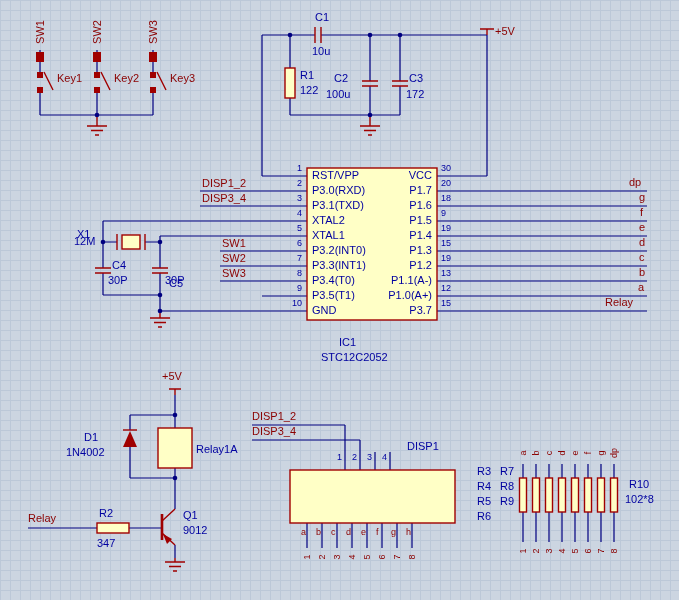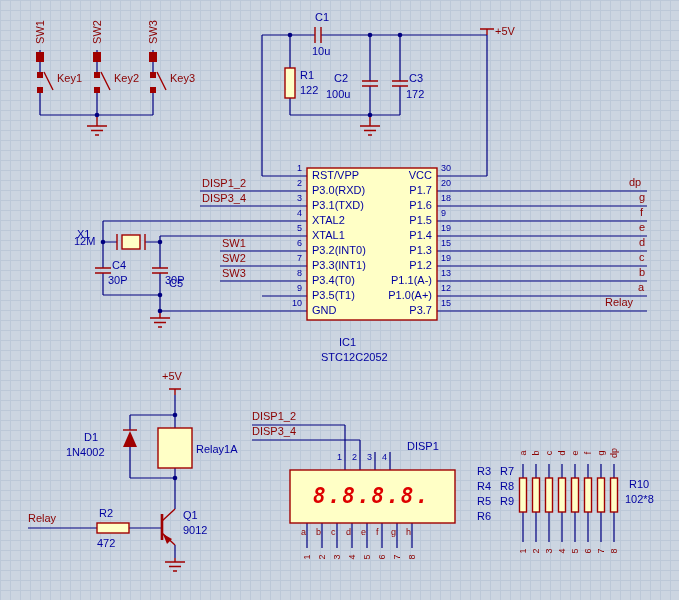--- a/index.html
+++ b/index.html
@@ -213,27 +213,26 @@
 <div class="L" style="left:169px;top:277px">C5</div>
 <div class="L" style="left:165px;top:274px">30P</div>
 
 <div class="L r" style="left:162px;top:370px">+5V</div>
 <div class="L" style="left:84px;top:431px">D1</div>
 <div class="L" style="left:66px;top:446px">1N4002</div>
 <div class="L" style="left:196px;top:443px">Relay1A</div>
 <div class="L" style="left:183px;top:509px">Q1</div>
 <div class="L" style="left:183px;top:524px">9012</div>
 <div class="L" style="left:99px;top:507px">R2</div>
-<div class="L" style="left:97px;top:537px">472</div>
+<div class="L" style="left:97px;top:537px">347</div>
 <div class="L r" style="left:28px;top:512px">Relay</div>
 
 <div class="L r" style="left:252px;top:410px">DISP1_2</div>
 <div class="L r" style="left:252px;top:425px">DISP3_4</div>
 <div class="L" style="left:407px;top:440px">DISP1</div>
-<div class="dig" style="left:313px;top:484px">8.8.8.8.</div>
 <div class="L s" style="left:337px;top:452px">1</div>
 <div class="L s" style="left:352px;top:452px">2</div>
 <div class="L s" style="left:367px;top:452px">3</div>
 <div class="L s" style="left:382px;top:452px">4</div>
 <div class="L s r" style="left:301px;top:527px">a</div>
 <div class="L s r" style="left:316px;top:527px">b</div>
 <div class="L s r" style="left:331px;top:527px">c</div>
 <div class="L s r" style="left:346px;top:527px">d</div>
 <div class="L s r" style="left:361px;top:527px">e</div>
 <div class="L s r" style="left:376px;top:527px">f</div>

